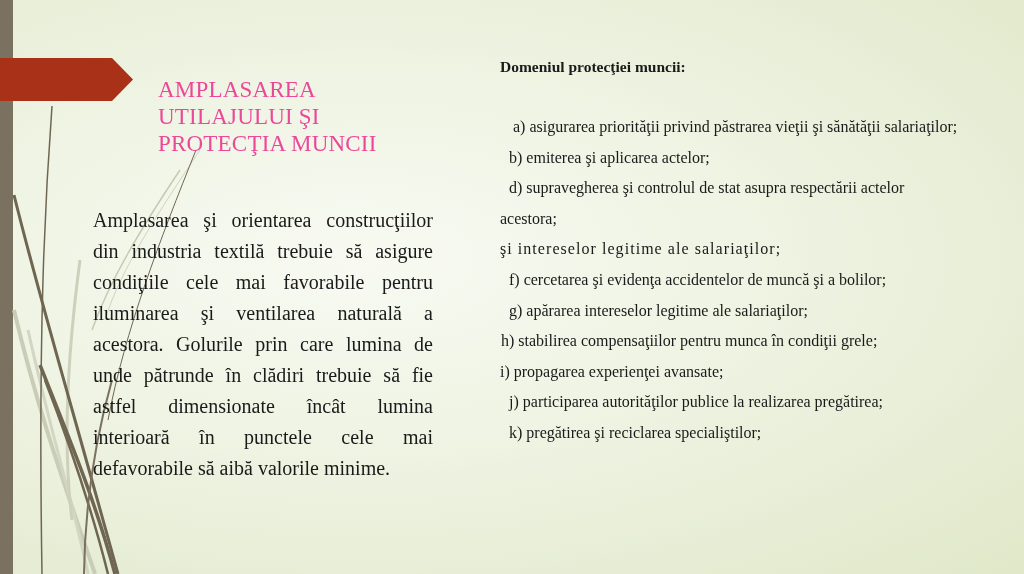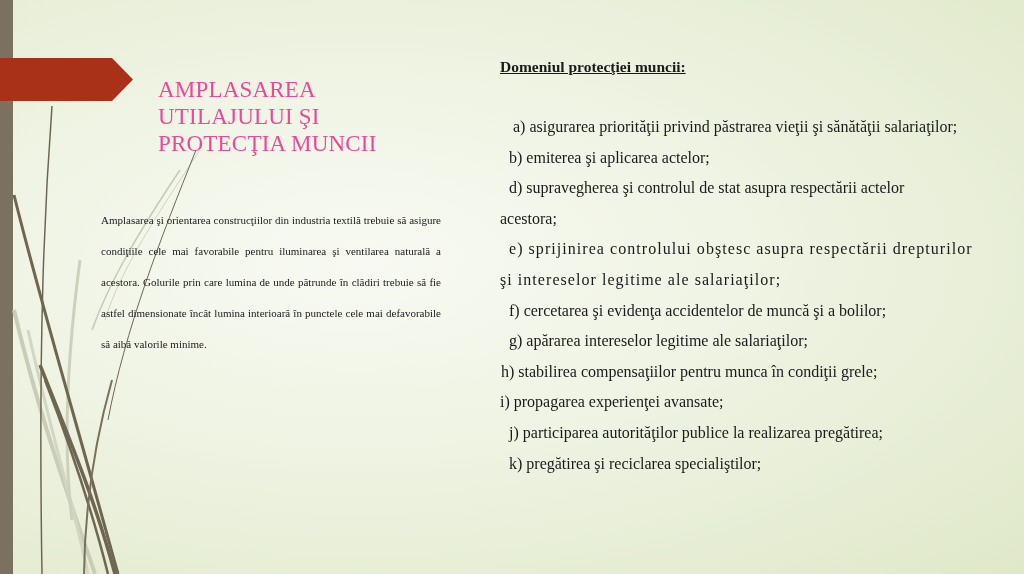--- a/index.html
+++ b/index.html
@@ -17,28 +17,28 @@
     .deco { position: absolute; left: 0; top: 0; width: 1024px; height: 574px; pointer-events: none; }
     .arrow-banner {
       position: absolute; left: 0; top: 58px; width: 133px; height: 43px;
     }
     .title {
       position: absolute; left: 158px; top: 76px; width: 300px;
       font-size: 23px; line-height: 27px; color: #ec4899; letter-spacing: 0.2px;
     }
     .title div { white-space: nowrap; }
     .left-para {
-      position: absolute; left: 101px; top: 205px; width: 340px;
-      font-size: 11px; line-height: 31px; text-align: justify;
+      position: absolute; left: 93px; top: 205px; width: 340px;
+      font-size: 20px; line-height: 31px; text-align: justify;
     }
     .right-col {
       position: absolute; left: 500px; top: 55px; width: 510px;
       font-size: 16px;
     }
-    .right-heading { font-weight: bold; font-size: 15.5px; line-height: 24px; text-decoration: underline; }
+    .right-heading { font-weight: bold; font-size: 15.5px; line-height: 24px; }
     .list { margin-top: 33px; }
     .list-line { line-height: 30.6px; white-space: nowrap; }
     .ind1 { padding-left: 13px; }
     .ind2 { padding-left: 9px; font-family: Liberation Serif, serif; }
     .ind3 { padding-left: 4px; }
     .ind4 { padding-left: 1px; }
     .spaced { letter-spacing: 1.05px; }
   </style>
 </head>
 <body>
@@ -74,21 +74,20 @@
 
   <div class="left-para">Amplasarea şi orientarea construcţiilor din industria textilă trebuie să asigure condiţiile cele mai favorabile pentru iluminarea şi ventilarea naturală a acestora. Golurile prin care lumina de unde pătrunde în clădiri trebuie să fie astfel dimensionate încât lumina interioară în punctele cele mai defavorabile să aibă valorile minime.</div>
 
   <div class="right-col">
     <div class="right-heading">Domeniul protecţiei muncii:</div>
     <div class="list">
       <div class="list-line ind1">a) asigurarea priorităţii privind păstrarea vieţii şi sănătăţii salariaţilor;</div>
       <div class="list-line ind2">b) emiterea şi aplicarea actelor;</div>
       <div class="list-line ind2">d) supravegherea şi controlul de stat asupra respectării actelor</div>
       <div class="list-line">acestora;</div>
-      <div class="list-line ind2 spaced">e) sprijinirea controlului obştesc asupra respectării drepturilor</div>
       <div class="list-line spaced">şi intereselor legitime ale salariaţilor;</div>
       <div class="list-line ind2">f) cercetarea şi evidenţa accidentelor de muncă şi a bolilor;</div>
       <div class="list-line ind2">g) apărarea intereselor legitime ale salariaţilor;</div>
       <div class="list-line ind4">h) stabilirea compensaţiilor pentru munca în condiţii grele;</div>
       <div class="list-line">i) propagarea experienţei avansate;</div>
       <div class="list-line ind2">j) participarea autorităţilor publice la realizarea pregătirea;</div>
       <div class="list-line ind2">k) pregătirea şi reciclarea specialiştilor;</div>
     </div>
   </div>
 </div>

